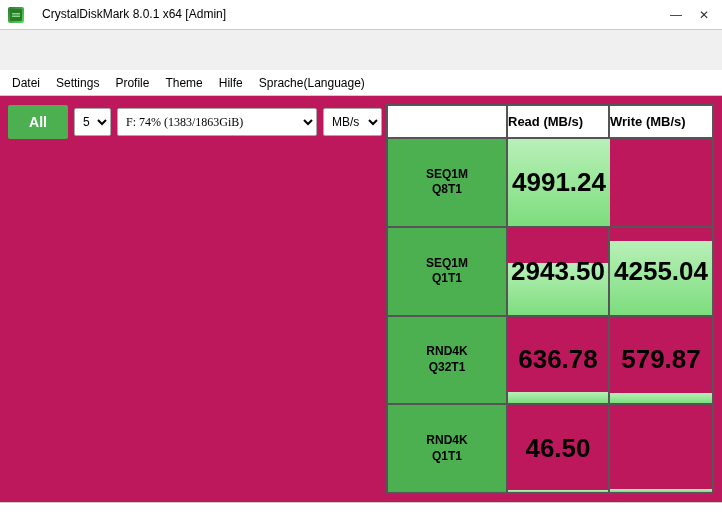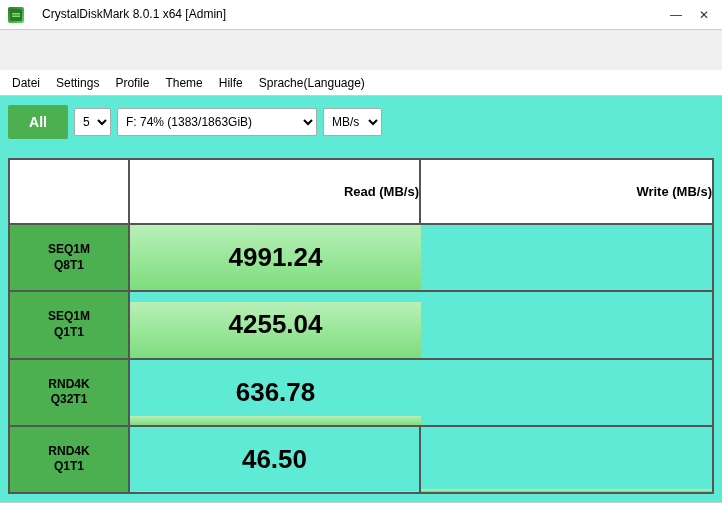--- a/index.html
+++ b/index.html
@@ -72,26 +72,26 @@
     .menu-item {
       padding: 2px 8px;
       font-size: 12px;
       color: #000;
       cursor: pointer;
       border-radius: 2px;
     }
 
     
     .main-content {
-      background: #5eead4;
+      background: #be185d;
       flex: 1;
       padding: 8px;
       display: flex;
-      flex-direction: column;
-      gap: 18px;
+      flex-direction: row;
+      gap: 4px;
     }
 
     
     .controls-row {
       display: flex;
       align-items: center;
       gap: 6px;
       height: 36px;
     }
     .all-btn {
@@ -125,22 +125,22 @@
       border: 2px solid #555;
     }
 
     .table-header {
       display: grid;
       grid-template-columns: 120px 1fr 1fr;
       background: #fff;
       border-bottom: 2px solid #555;
     }
     .table-header .col-header {
-      padding: 24px 0;
-      text-align: right;
+      padding: 8px 0;
+      text-align: left;
       font-size: 13px;
       font-weight: bold;
       color: #000;
       border-right: 2px solid #555;
     }
     .table-header .col-header:first-child {
       border-right: 2px solid #555;
       background: #fff;
     }
     .table-header .col-header:last-child {
@@ -243,21 +243,21 @@
 <div class="main-content">
 
   <div class="controls-row">
     <button class="all-btn">All</button>
     <select class="select-control">
       <option>5</option>
       <option>1</option>
       <option>3</option>
       <option>9</option>
     </select>
-    <select class="select-control" style="min-width:200px;">
+    <select class="select-control" style="min-width:200px;font-family:Liberation Serif, serif;">
       <option>F: 74% (1383/1863GiB)</option>
     </select>
     <select class="select-control">
       <option>MB/s</option>
       <option>GB/s</option>
       <option>IOPS</option>
     </select>
   </div>
 
   <div class="bench-table">
@@ -278,34 +278,42 @@
         <span class="value-text">4991.24</span>
       </div>
     </div>
 
     <div class="table-row">
       <div class="row-label">
         <span>SEQ1M</span>
         <span>Q1T1</span>
       </div>
       <div class="row-value">
+        <div class="bar-bg" style="height:59%;"></div>
+        <span class="value-text">2943.50</span>
+      </div>
+      <div class="row-value">
         <div class="bar-bg" style="height:85%;"></div>
         <span class="value-text">4255.04</span>
       </div>
     </div>
 
     <div class="table-row">
       <div class="row-label">
         <span>RND4K</span>
         <span>Q32T1</span>
       </div>
       <div class="row-value">
         <div class="bar-bg" style="height:13%;"></div>
         <span class="value-text">636.78</span>
       </div>
+      <div class="row-value">
+        <div class="bar-bg" style="height:12%;"></div>
+        <span class="value-text">579.87</span>
+      </div>
     </div>
 
     <div class="table-row">
       <div class="row-label">
         <span>RND4K</span>
         <span>Q1T1</span>
       </div>
       <div class="row-value">
         <div class="bar-bg" style="height:2%;"></div>
         <span class="value-text">46.50</span>

